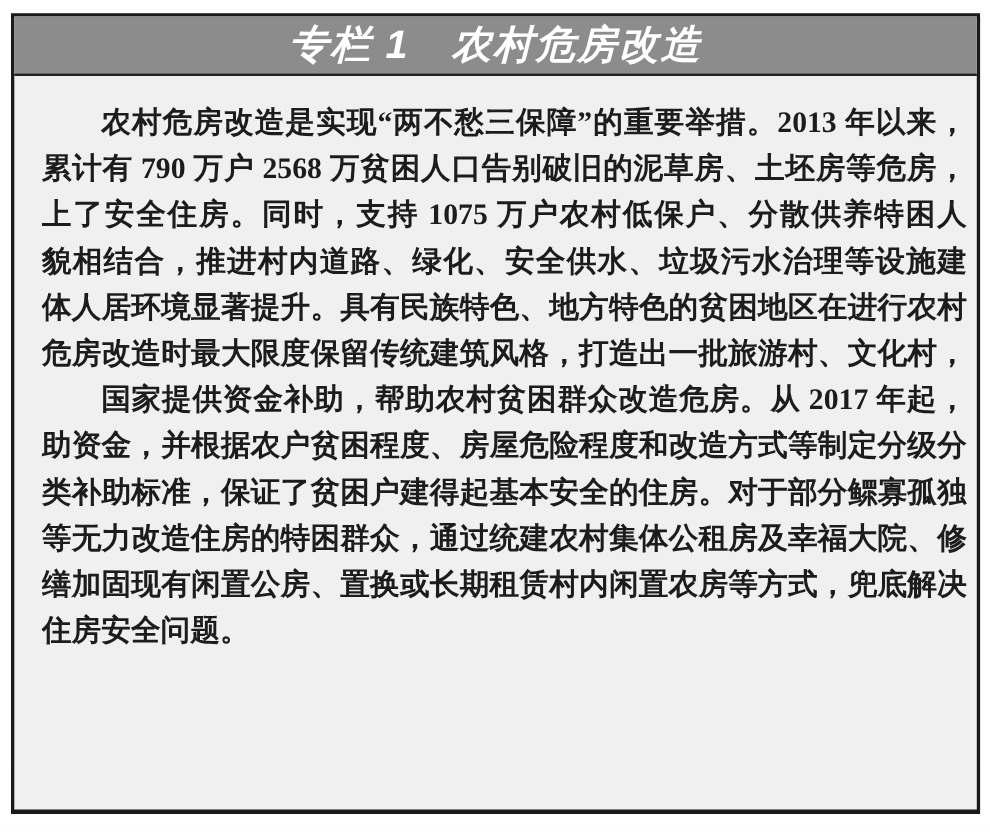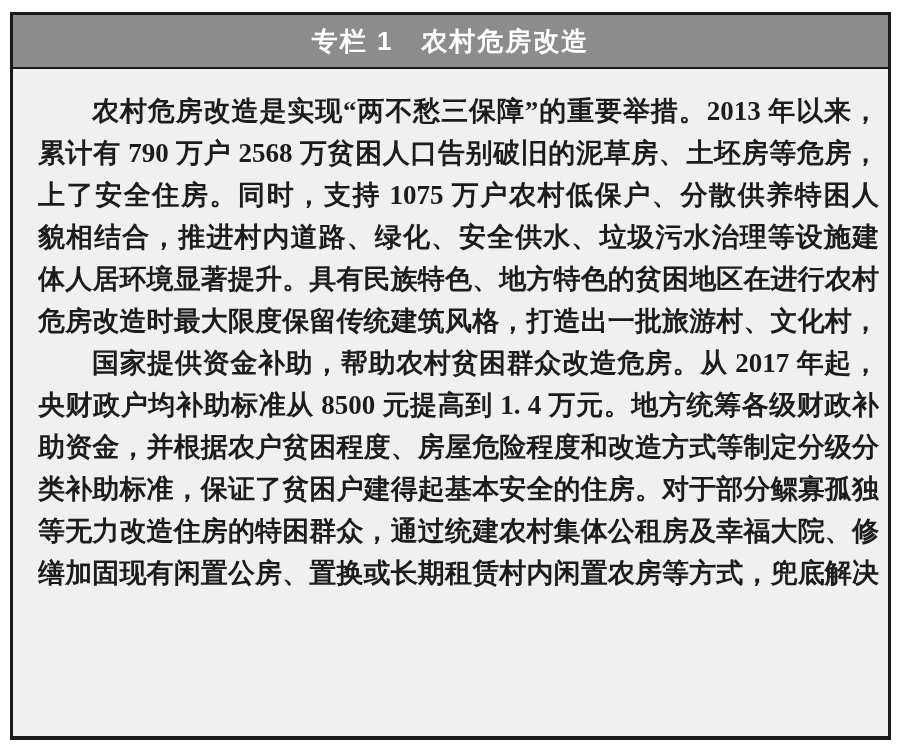--- a/index.html
+++ b/index.html
@@ -34,24 +34,25 @@
     height: 54px;
     background: var(--header-bg);
     border-bottom: 2px solid var(--border);
     display: flex;
     align-items: center;
     justify-content: center;
   }
   .panel-title {
     font-family: "Liberation Sans", "DejaVu Sans", sans-serif;
     font-weight: 700;
-    font-size: 26px;
+    font-size: 36px;
     letter-spacing: 2px;
     color: var(--header-text);
     white-space: pre;
+    font-style: italic;
   }
   .panel-body {
     padding: 21px 9px 0 25px;
     color: var(--text);
     font-size: 27px;
     line-height: 42px;
     font-weight: bold;
   }
   .para { margin: 0; }
   .line {
@@ -76,21 +77,21 @@
         <div class="para">
           <div class="line first">农村危房改造是实现“两不愁三保障”的重要举措。2013 年以来，</div>
           <div class="line">累计有 790 万户 2568 万贫困人口告别破旧的泥草房、土坯房等危房，住</div>
           <div class="line">上了安全住房。同时，支持 1075 万户农村低保户、分散供养特困人员、</div>
           <div class="line">貌相结合，推进村内道路、绿化、安全供水、垃圾污水治理等设施建设，整</div>
           <div class="line">体人居环境显著提升。具有民族特色、地方特色的贫困地区在进行农村</div>
           <div class="line">危房改造时最大限度保留传统建筑风格，打造出一批旅游村、文化村，实</div>
         </div>
         <div class="para">
           <div class="line first">国家提供资金补助，帮助农村贫困群众改造危房。从 2017 年起，中</div>
-          <div class="line">央财政户均补助标准从 8500 元提高到 1. 4 万元。地方统筹各级财政补</div>
           <div class="line">助资金，并根据农户贫困程度、房屋危险程度和改造方式等制定分级分</div>
           <div class="line">类补助标准，保证了贫困户建得起基本安全的住房。对于部分鳏寡孤独</div>
           <div class="line">等无力改造住房的特困群众，通过统建农村集体公租房及幸福大院、修</div>
           <div class="line">缮加固现有闲置公房、置换或长期租赁村内闲置农房等方式，兜底解决</div>
+          <div class="line last">住房安全问题。</div>
         </div>
       </div>
   </section>
 </div>
 
 </body></html>

